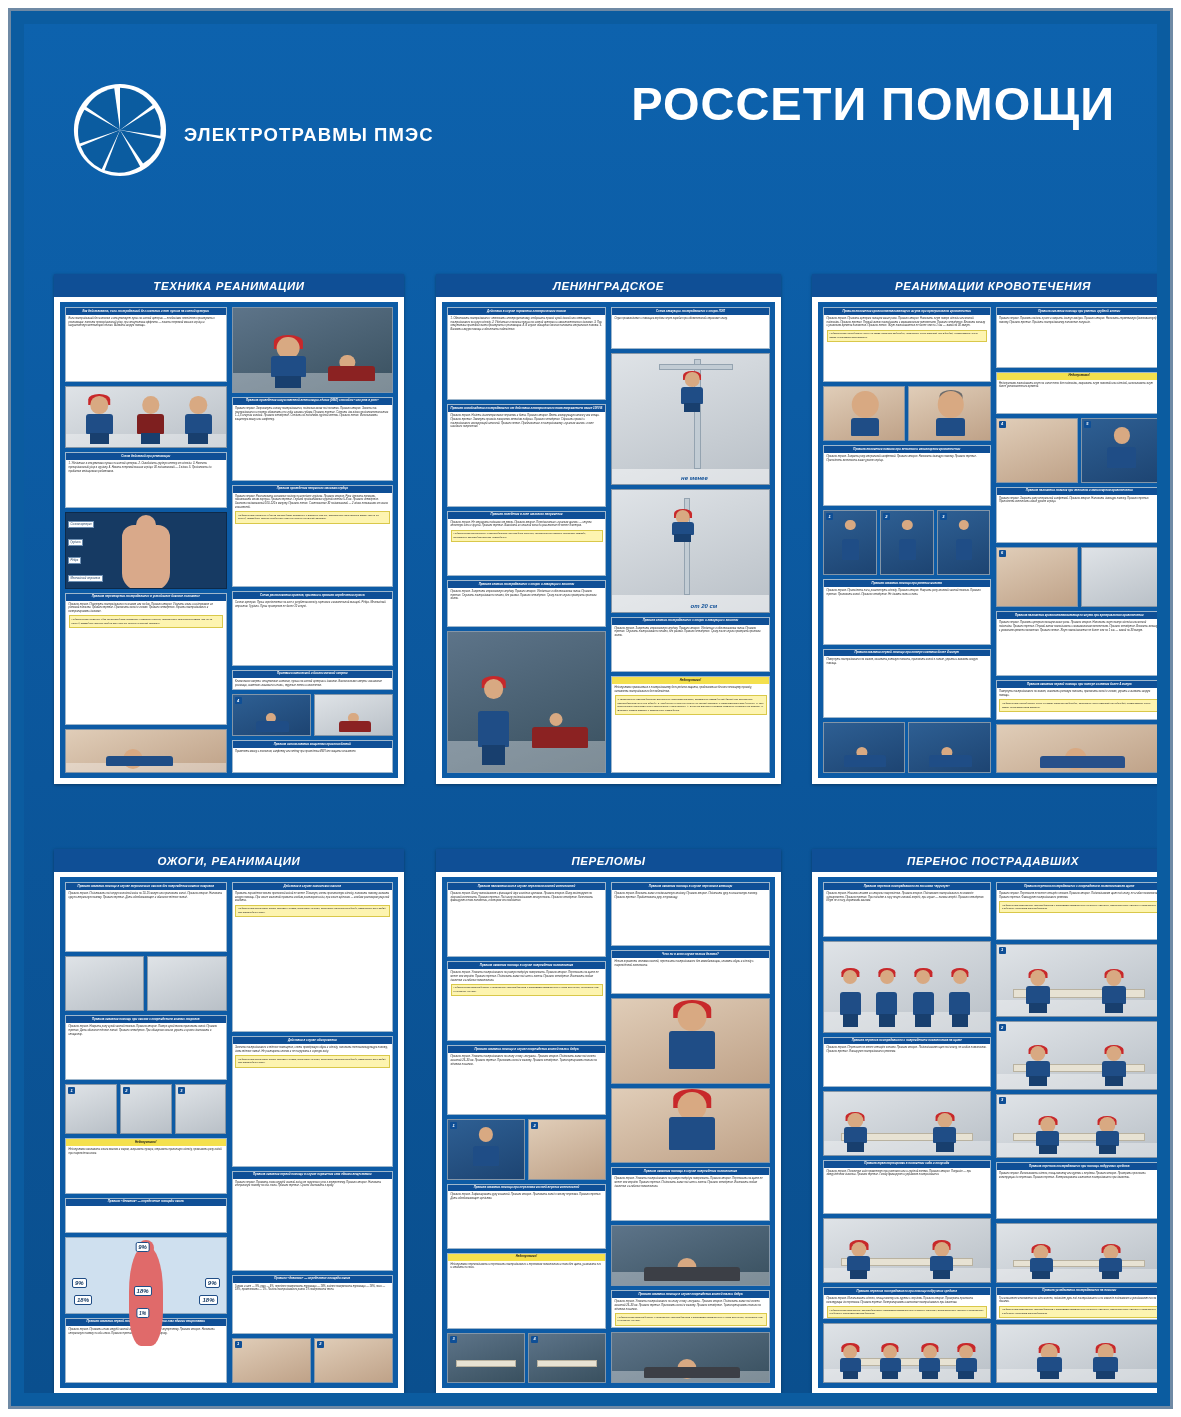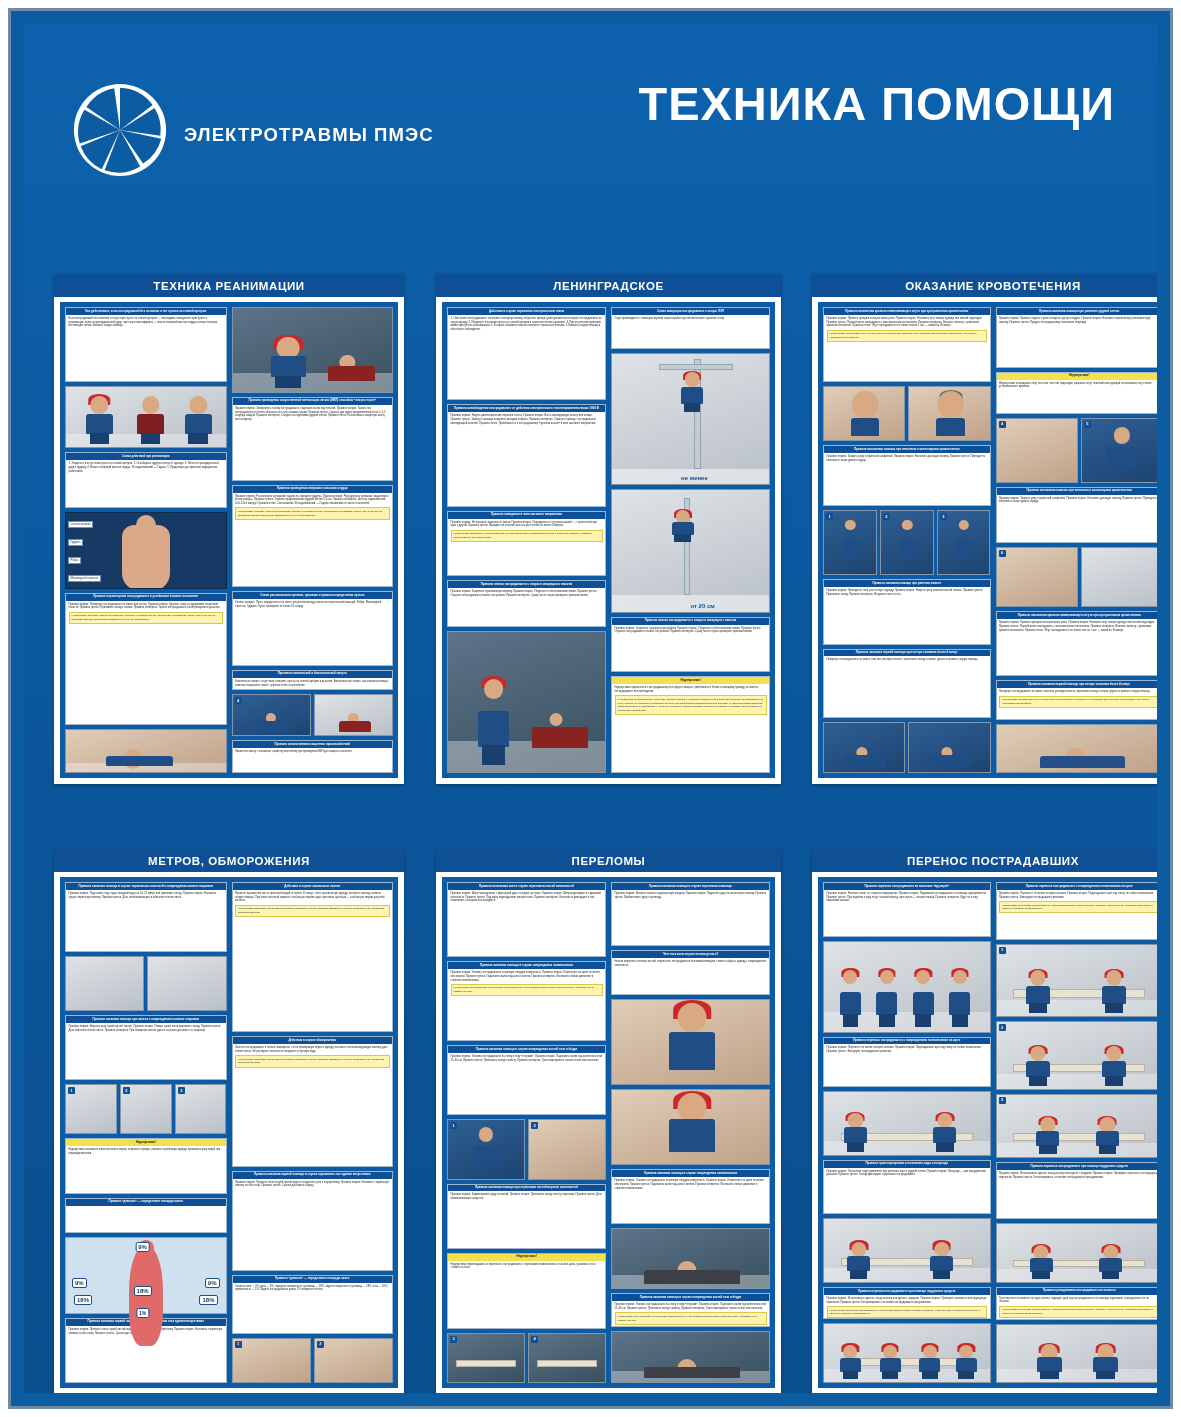--- a/index.html
+++ b/index.html
@@ -70,21 +70,21 @@
     color: #ffffff;
     font-size: 47px;
     font-weight: bold;
     line-height: 1.28;
     letter-spacing: 1px;
   }
 
   
   .sheets {
     position: absolute;
-    left: 0; top: 215px; right: 0; bottom: 0;
+    left: 0; top: 215px; right: 0; bottom: 0; font-style: italic;
   }
   .sheet {
     position: absolute;
     background: #ffffff;
     box-shadow: 0 1px 3px rgba(0,0,0,.35);
     overflow: hidden;
   }
   .sheet-band {
     background: #0f4f96;
     color: #ffffff;
@@ -321,21 +321,21 @@
                 <path d="M50 50 L8 64 A44 44 0 0 1 13 29 Z"></path>
                 <path d="M50 50 L15 26 A44 44 0 0 1 44 6.5 Z"></path>
               </g>
             </svg>
           </div>
           <div class="logo-text">
             <div class="logo-sub">ЭЛЕКТРОТРАВМЫ ПМЭС</div>
           </div>
         </div>
         <div class="poster-title">
-          <div>ТЕХНИКА ПОМОЩИ</div>
+          <div>РОССЕТИ ПОМОЩИ</div>
         </div>
       </div>
 
       <div class="sheets">
 
         <div class="sheet" style="left:30px; top:35px; width:350px; height:510px;">
           <div class="sheet-band">ТЕХНИКА РЕАНИМАЦИИ</div>
           <div class="sheet-body">
             <div class="cols">
 
@@ -516,21 +516,21 @@
                   <div class="blk-h yellow">Недопустимо!</div>
                   <span class="txt">Недопустимо прикасаться к пострадавшему без средств защиты, приближаться бегом к лежащему проводу, оставлять пострадавшего без наблюдения.</span>
                   <div class="note">1. Обесточить пострадавшего: отключить электроустановку, отбросить провод сухой доской или оттащить пострадавшего за сухую одежду. 2. Убедиться в наличии пульса на сонной артерии и самостоятельного дыхания. 3. При отсутствии признаков жизни приступить к реанимации. 4. В случае обширных ожогов наложить стерильные повязки. 5. Вызвать скорую помощь и обеспечить наблюдение.</div>
                 </div>
               </div>
             </div>
           </div>
         </div>
 
         <div class="sheet" style="left:788px; top:35px; width:362px; height:510px;">
-          <div class="sheet-band">ОКАЗАНИЕ КРОВОТЕЧЕНИЯ</div>
+          <div class="sheet-band">РЕАНИМАЦИИ КРОВОТЕЧЕНИЯ</div>
           <div class="sheet-body">
             <div class="cols">
               <div class="col">
                 <div class="blk" style="height:16%;">
                   <div class="blk-h">Правила наложения кровоостанавливающего жгута при артериальном кровотечении</div>
                   <span class="txt">Правило первое. Прижать артерию пальцем выше раны. Правило второе. Наложить жгут поверх одежды или мягкой подкладки. Правило третье. Первый виток накладывать с максимальным натяжением. Правило четвёртое. Вложить записку с указанием времени наложения. Правило пятое. Жгут накладывается не более чем на 1 час — зимой на 30 минут.</span>
                   <div class="note">Недопустимо накладывать жгут на голое тело без подкладки, закрывать жгут повязкой или одеждой, использовать жгут более установленного времени.</div>
                 </div>
                 <div class="fig-row" style="height:12%;">
                   <div class="photo warm">
@@ -642,21 +642,21 @@
                       <div class="head" style="width:20%;padding-bottom:20%"></div>
                       <div class="body" style="left:18%;width:76%;height:55%;background:#27508a"></div>
                     </div>
                 </div>
               </div>
             </div>
           </div>
         </div>
 
         <div class="sheet" style="left:30px; top:610px; width:350px; height:545px;">
-          <div class="sheet-band">МЕТРОВ, ОБМОРОЖЕНИЯ</div>
+          <div class="sheet-band">ОЖОГИ, РЕАНИМАЦИИ</div>
           <div class="sheet-body">
             <div class="cols">
               <div class="col">
                 <div class="blk" style="height:14%;">
                   <div class="blk-h">Правила оказания помощи в случае термических ожогов без повреждения кожных покровов</div>
                   <span class="txt">Правило первое. Подставить под струю холодной воды на 10–15 минут или приложить холод. Правило второе. Наложить сухую стерильную повязку. Правило третье. Дать обезболивающее и обильное тёплое питьё.</span>
                 </div>
                 <div class="fig-row" style="height:11%;">
                   <div class="photo grey"></div>
                   <div class="photo grey"></div>

